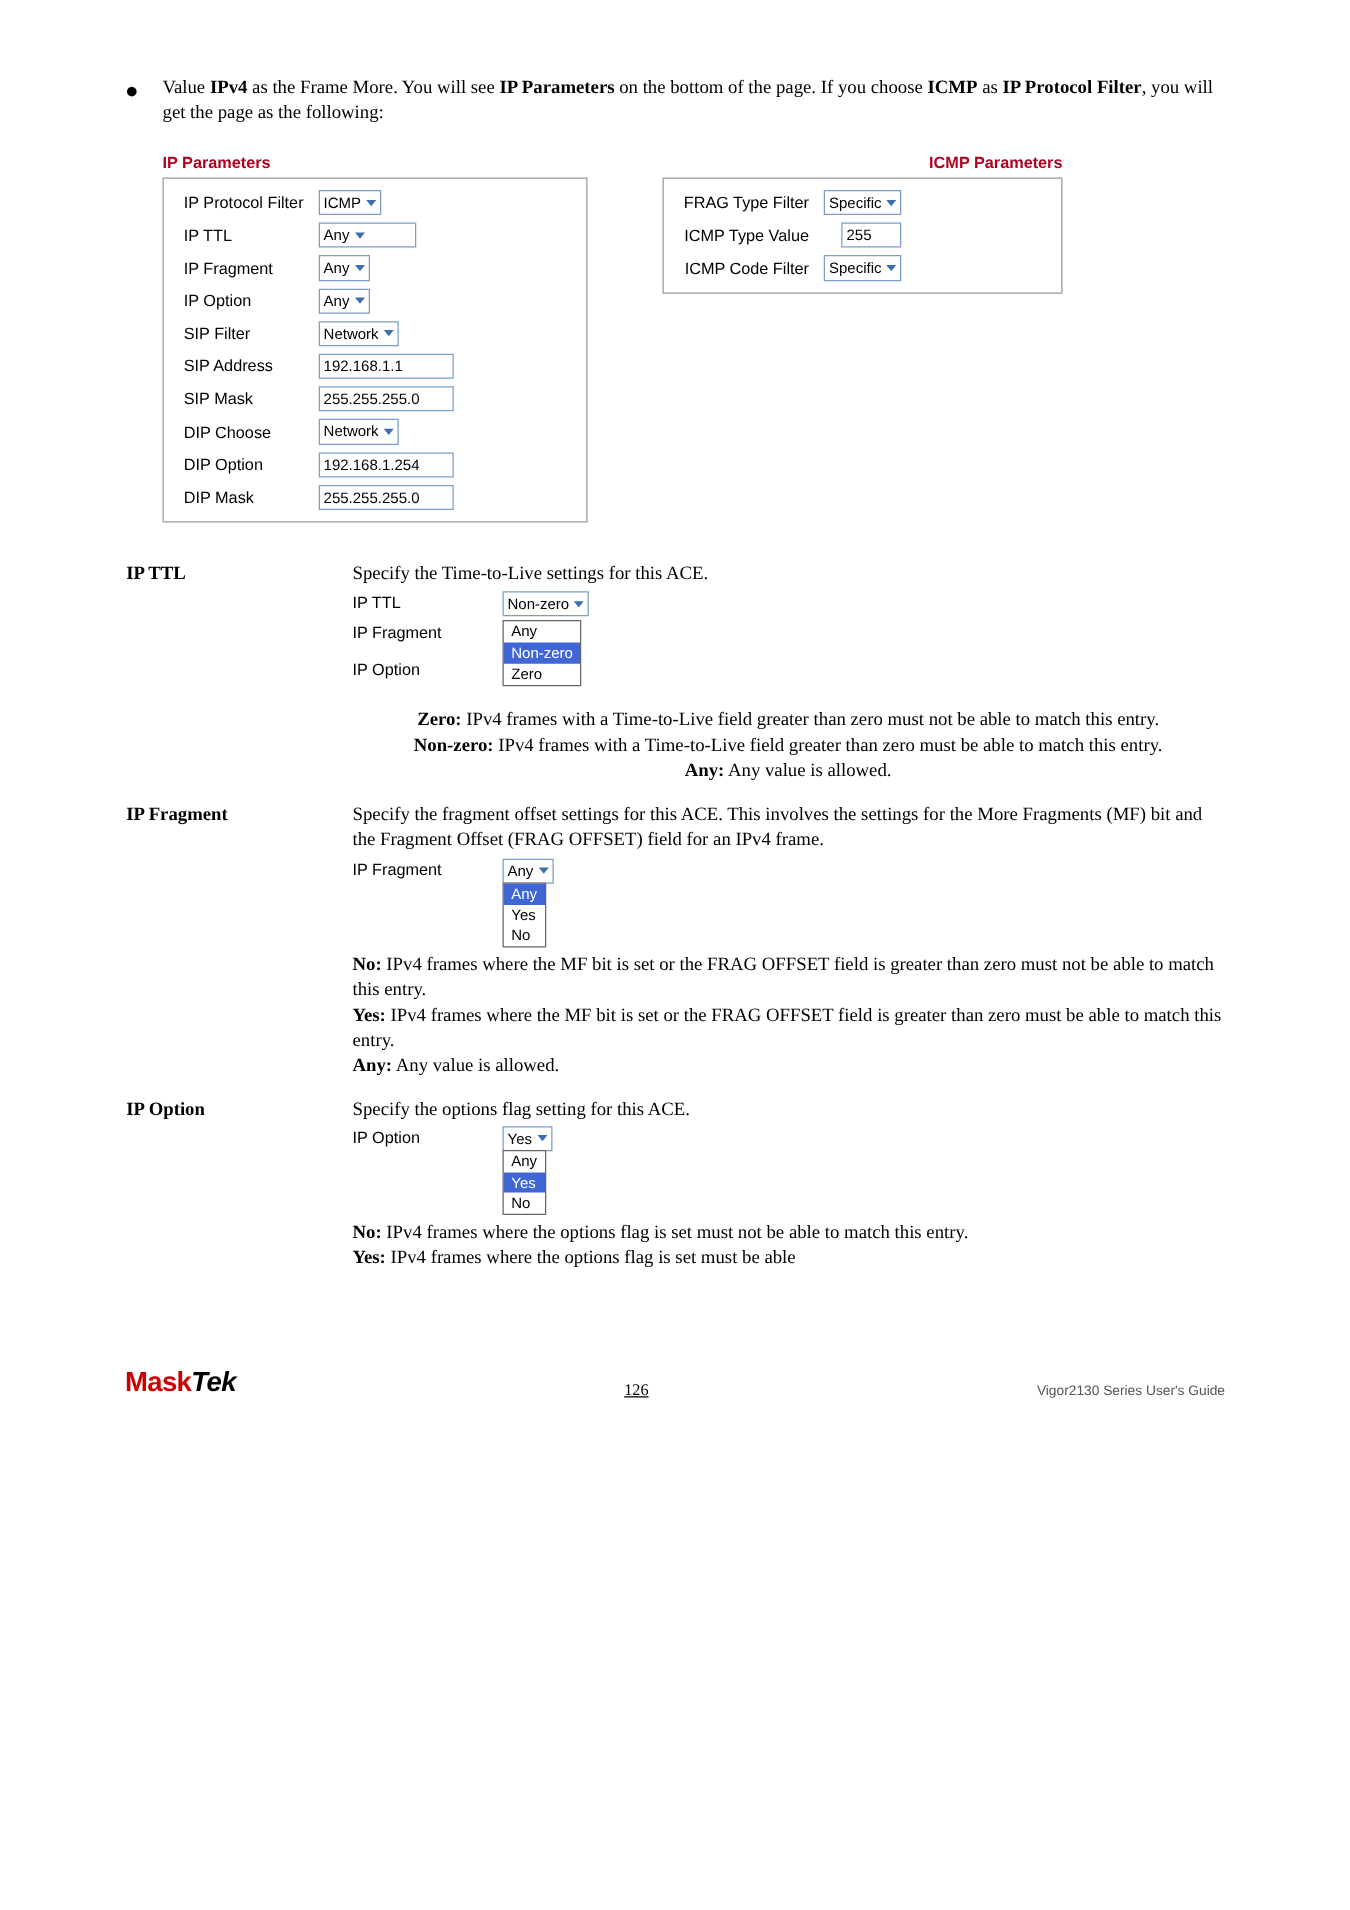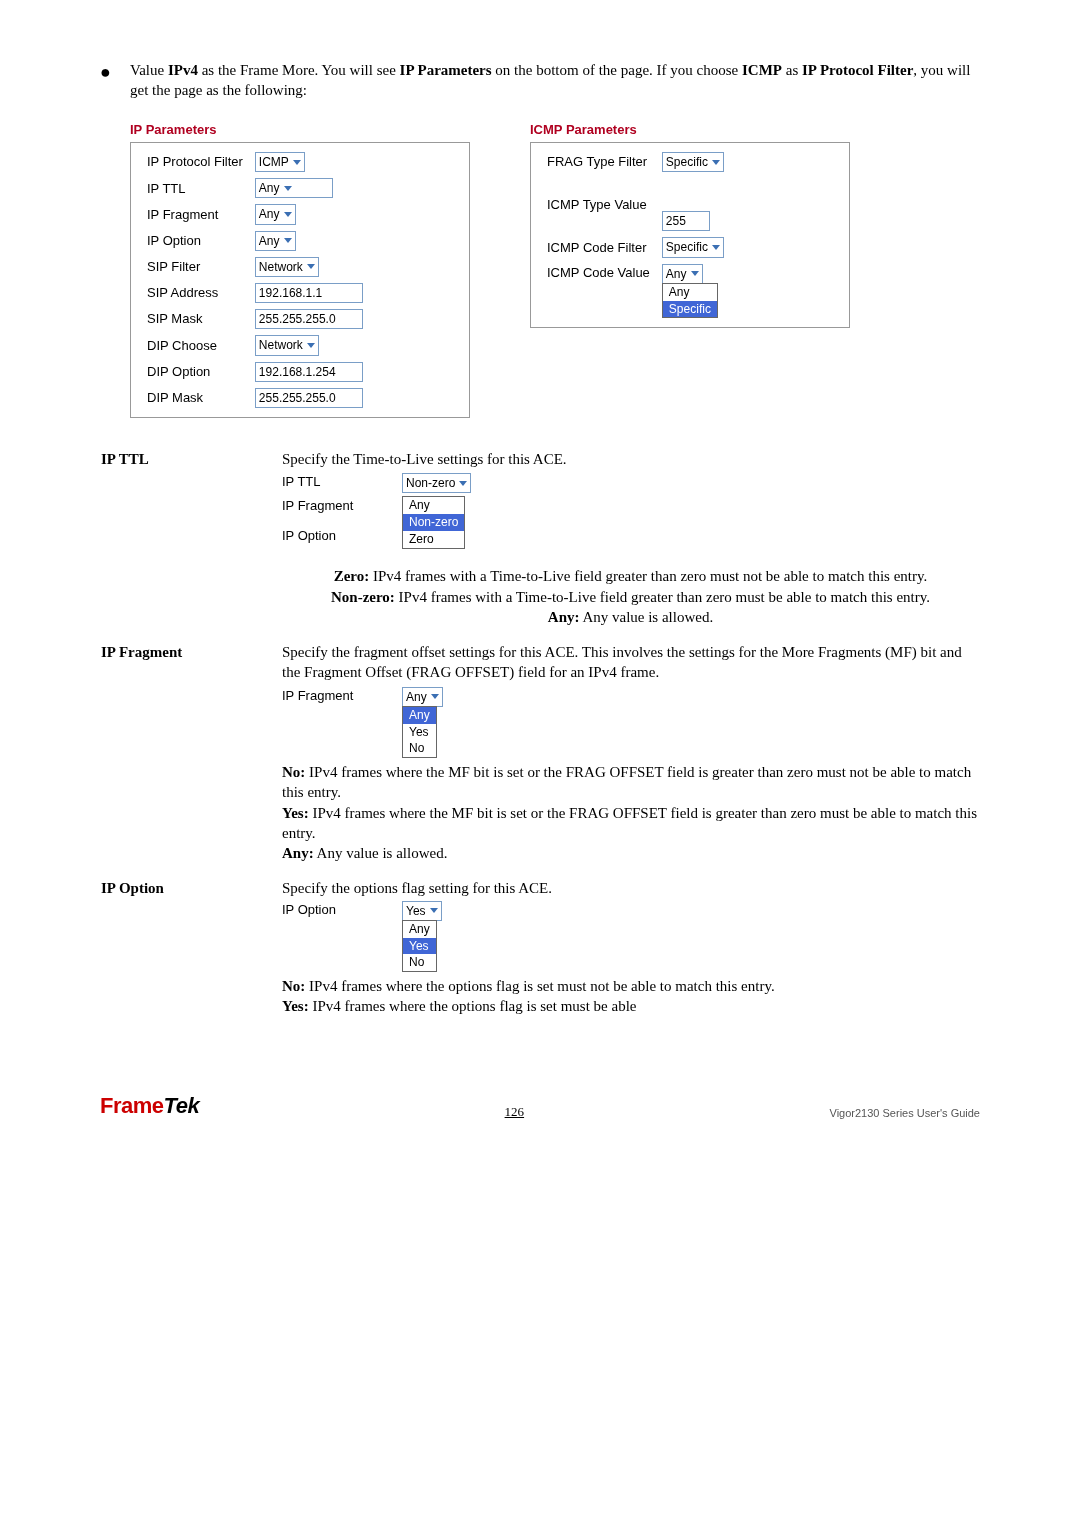--- a/index.html
+++ b/index.html
@@ -194,55 +194,42 @@
         </tr>
         <tr>
           <td>DIP Mask</td>
           <td><span class="input-text">255.255.255.0</span></td>
         </tr>
       </tbody>
         </table>
     </div>
   </div>
 
-  <div class="panel" style="width:320px;">
+  <div class="panel" style="width:320px;text-align:right;">
     <div class="panel-title">ICMP Parameters</div>
     <div class="panel-body">
       <table>
         <tbody>
             <tr>
           <td>FRAG Type Filter</td>
           <td><span class="select">
                   <span>Specific</span>
                   <span class="caret"></span>
                 </span></td>
         </tr>
         <tr>
           <td>ICMP Type Value</td>
-          <td><span class="input-text" style="min-width:40px;margin-top:33px;">255</span></td>
+          <td><span class="input-text" style="min-width:40px;">255</span></td>
         </tr>
         <tr>
           <td>ICMP Code Filter</td>
           <td><span class="select">
                   <span>Specific</span>
                   <span class="caret"></span>
                 </span></td>
-        </tr>
-        <tr>
-          <td style="vertical-align:top;">ICMP Code Value</td>
-          <td>
-            <span class="select">
-                  <span>Any</span>
-                  <span class="caret"></span>
-                </span><br>
-            <div class="dropdown-open">
-              <div>Any</div>
-              <div class="sel">Specific</div>
-            </div>
-          </td>
         </tr>
       </tbody>
         </table>
     </div>
   </div>
 </div>
 
 <table class="def-table">
 
   <tbody>
@@ -329,17 +316,17 @@
         <span class="bold">No:</span><span> IPv4 frames where the options flag is set must not be able to match this entry.</span><br>
         <span class="bold">Yes:</span><span> IPv4 frames where the options flag is set must be able</span>
       </div>
     </td>
   </tr>
 </tbody>
   </table>
 
 <div class="footer">
   <div class="brand">
-    <span class="red">Frame</span><span>Tek</span>
+    <span class="red">Mask</span><span>Tek</span>
   </div>
   <div class="pg">126</div>
   <div class="guide">Vigor2130  Series  User's  Guide</div>
 </div>
 
 </body></html>

